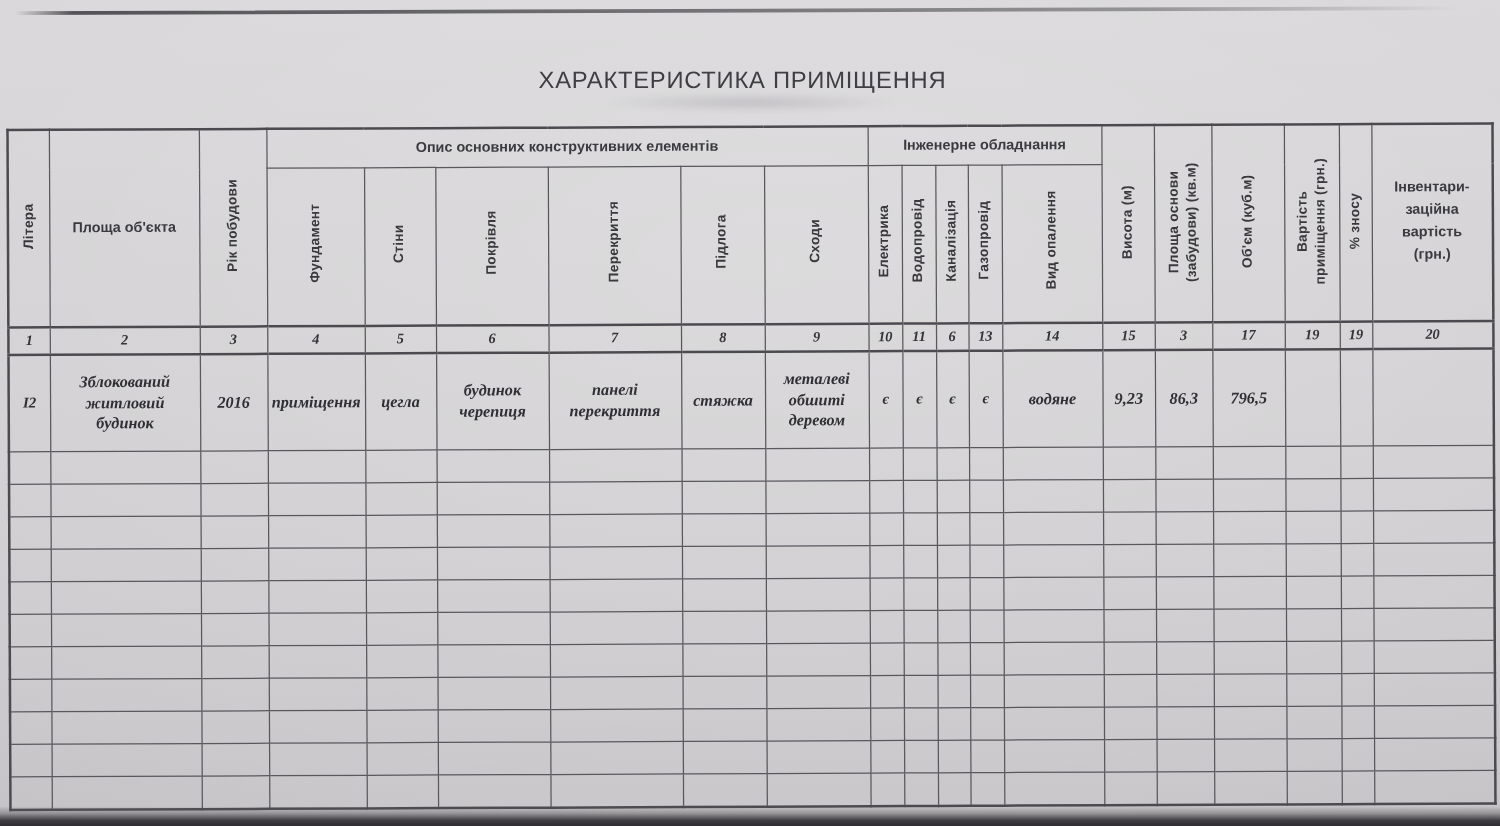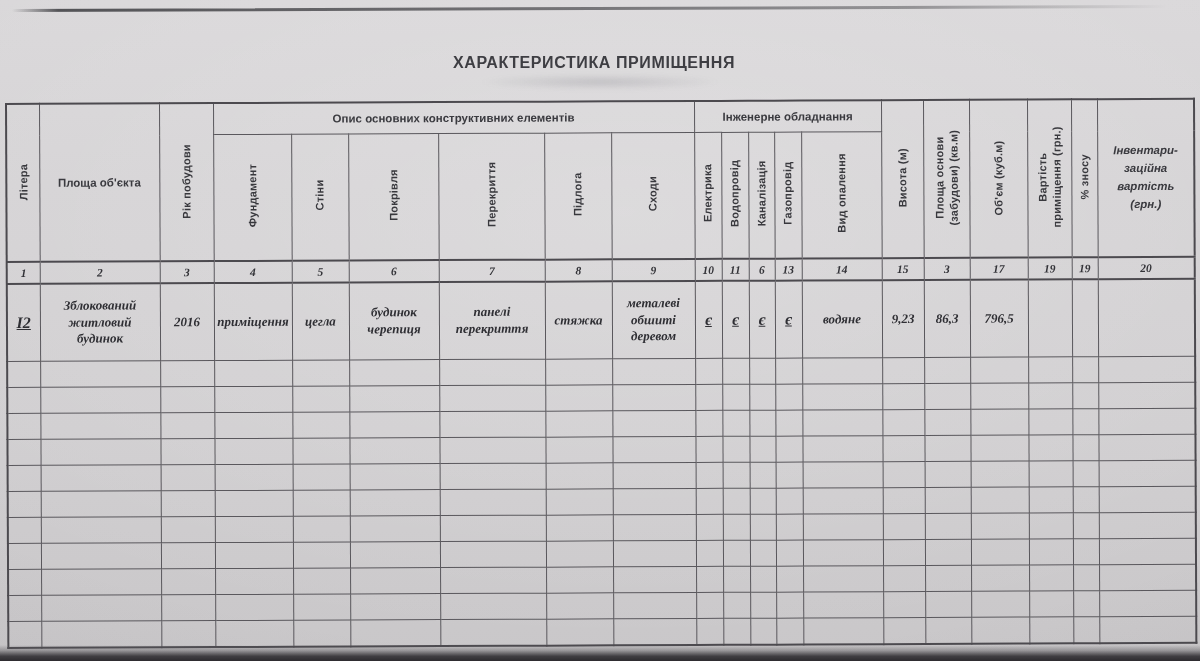--- a/index.html
+++ b/index.html
@@ -12,50 +12,50 @@
     content:"";position:absolute;inset:0;pointer-events:none;
     background:radial-gradient(140% 120% at 52% 32%, rgba(255,255,255,0.20) 0%, rgba(255,255,255,0) 55%, rgba(40,40,45,0.10) 100%);
   }
   .top-edge-line{
     position:absolute;top:7px;left:12px;width:1155px;height:3px;border-radius:2px;
     transform:rotate(-0.2deg);
     background:linear-gradient(90deg,rgba(60,60,64,0) 0%,rgba(60,60,64,0.85) 4%,rgba(60,60,64,0.65) 48%,rgba(60,60,64,0.45) 78%,rgba(60,60,64,0) 100%);
   }
   .title{
     position:absolute;top:54px;left:0;width:1188px;text-align:center;
-    font-size:16px;font-weight:bold;letter-spacing:0.6px;color:#3e3e43;
+    font-size:19px;font-weight:normal;letter-spacing:0.6px;color:#3e3e43;
   }
   .smudge{
     position:absolute;left:480px;top:74px;width:240px;height:16px;filter:blur(2px);
     background:radial-gradient(closest-side,rgba(100,100,110,0.22),rgba(100,100,110,0));
   }
   .table-wrap{position:absolute;top:103px;left:5px;transform:rotate(-0.25deg);transform-origin:top left;}
   table{border-collapse:collapse;table-layout:fixed;width:1188px;border:2px solid #4c4a4f;}
   th,td{
     border:1px solid #5a585d;padding:0;vertical-align:middle;text-align:center;
     color:#3a3a3f;overflow:hidden;
   }
   .r-group th{height:30px;font-size:11.5px;font-weight:700;}
   .r-sub th{height:125px;font-weight:700;}
   .vt{
     writing-mode:vertical-rl;transform:rotate(180deg);display:inline-block;
     font-size:11px;font-weight:700;line-height:1.3;white-space:pre-line;letter-spacing:0.2px;color:#38383d;
   }
   .hz{font-size:11.5px;font-weight:700;white-space:pre-line;}
-  .inv{line-height:1.55;font-style:italic;}
+  .inv{line-height:1.55;}
   .r-nums td{
     height:20px;font-family:"Liberation Serif",serif;font-style:italic;font-weight:700;
     font-size:11.5px;color:#333338;
     border-top:2px solid #4c4a4f;border-bottom:2px solid #4c4a4f;
   }
   .r-data td{
     height:76px;font-family:"Liberation Serif",serif;font-style:italic;font-weight:700;
     font-size:13px;color:#2f2f34;white-space:pre-line;line-height:1.3;
   }
-  .r-data td.sm{font-size:16px;text-decoration:underline;}
+  .r-data td.sm{font-size:12px;}
   .r-empty td{height:25px;}
   .bottom-shadow{
     position:absolute;left:0;bottom:0;width:100%;height:16px;
     background:linear-gradient(180deg,rgba(90,88,92,0) 0%,rgba(90,88,92,0.45) 35%,#403e42 70%,#2d2b2f 100%);
   }
 </style>
 </head>
 <body>
 
 <div class="photo">

